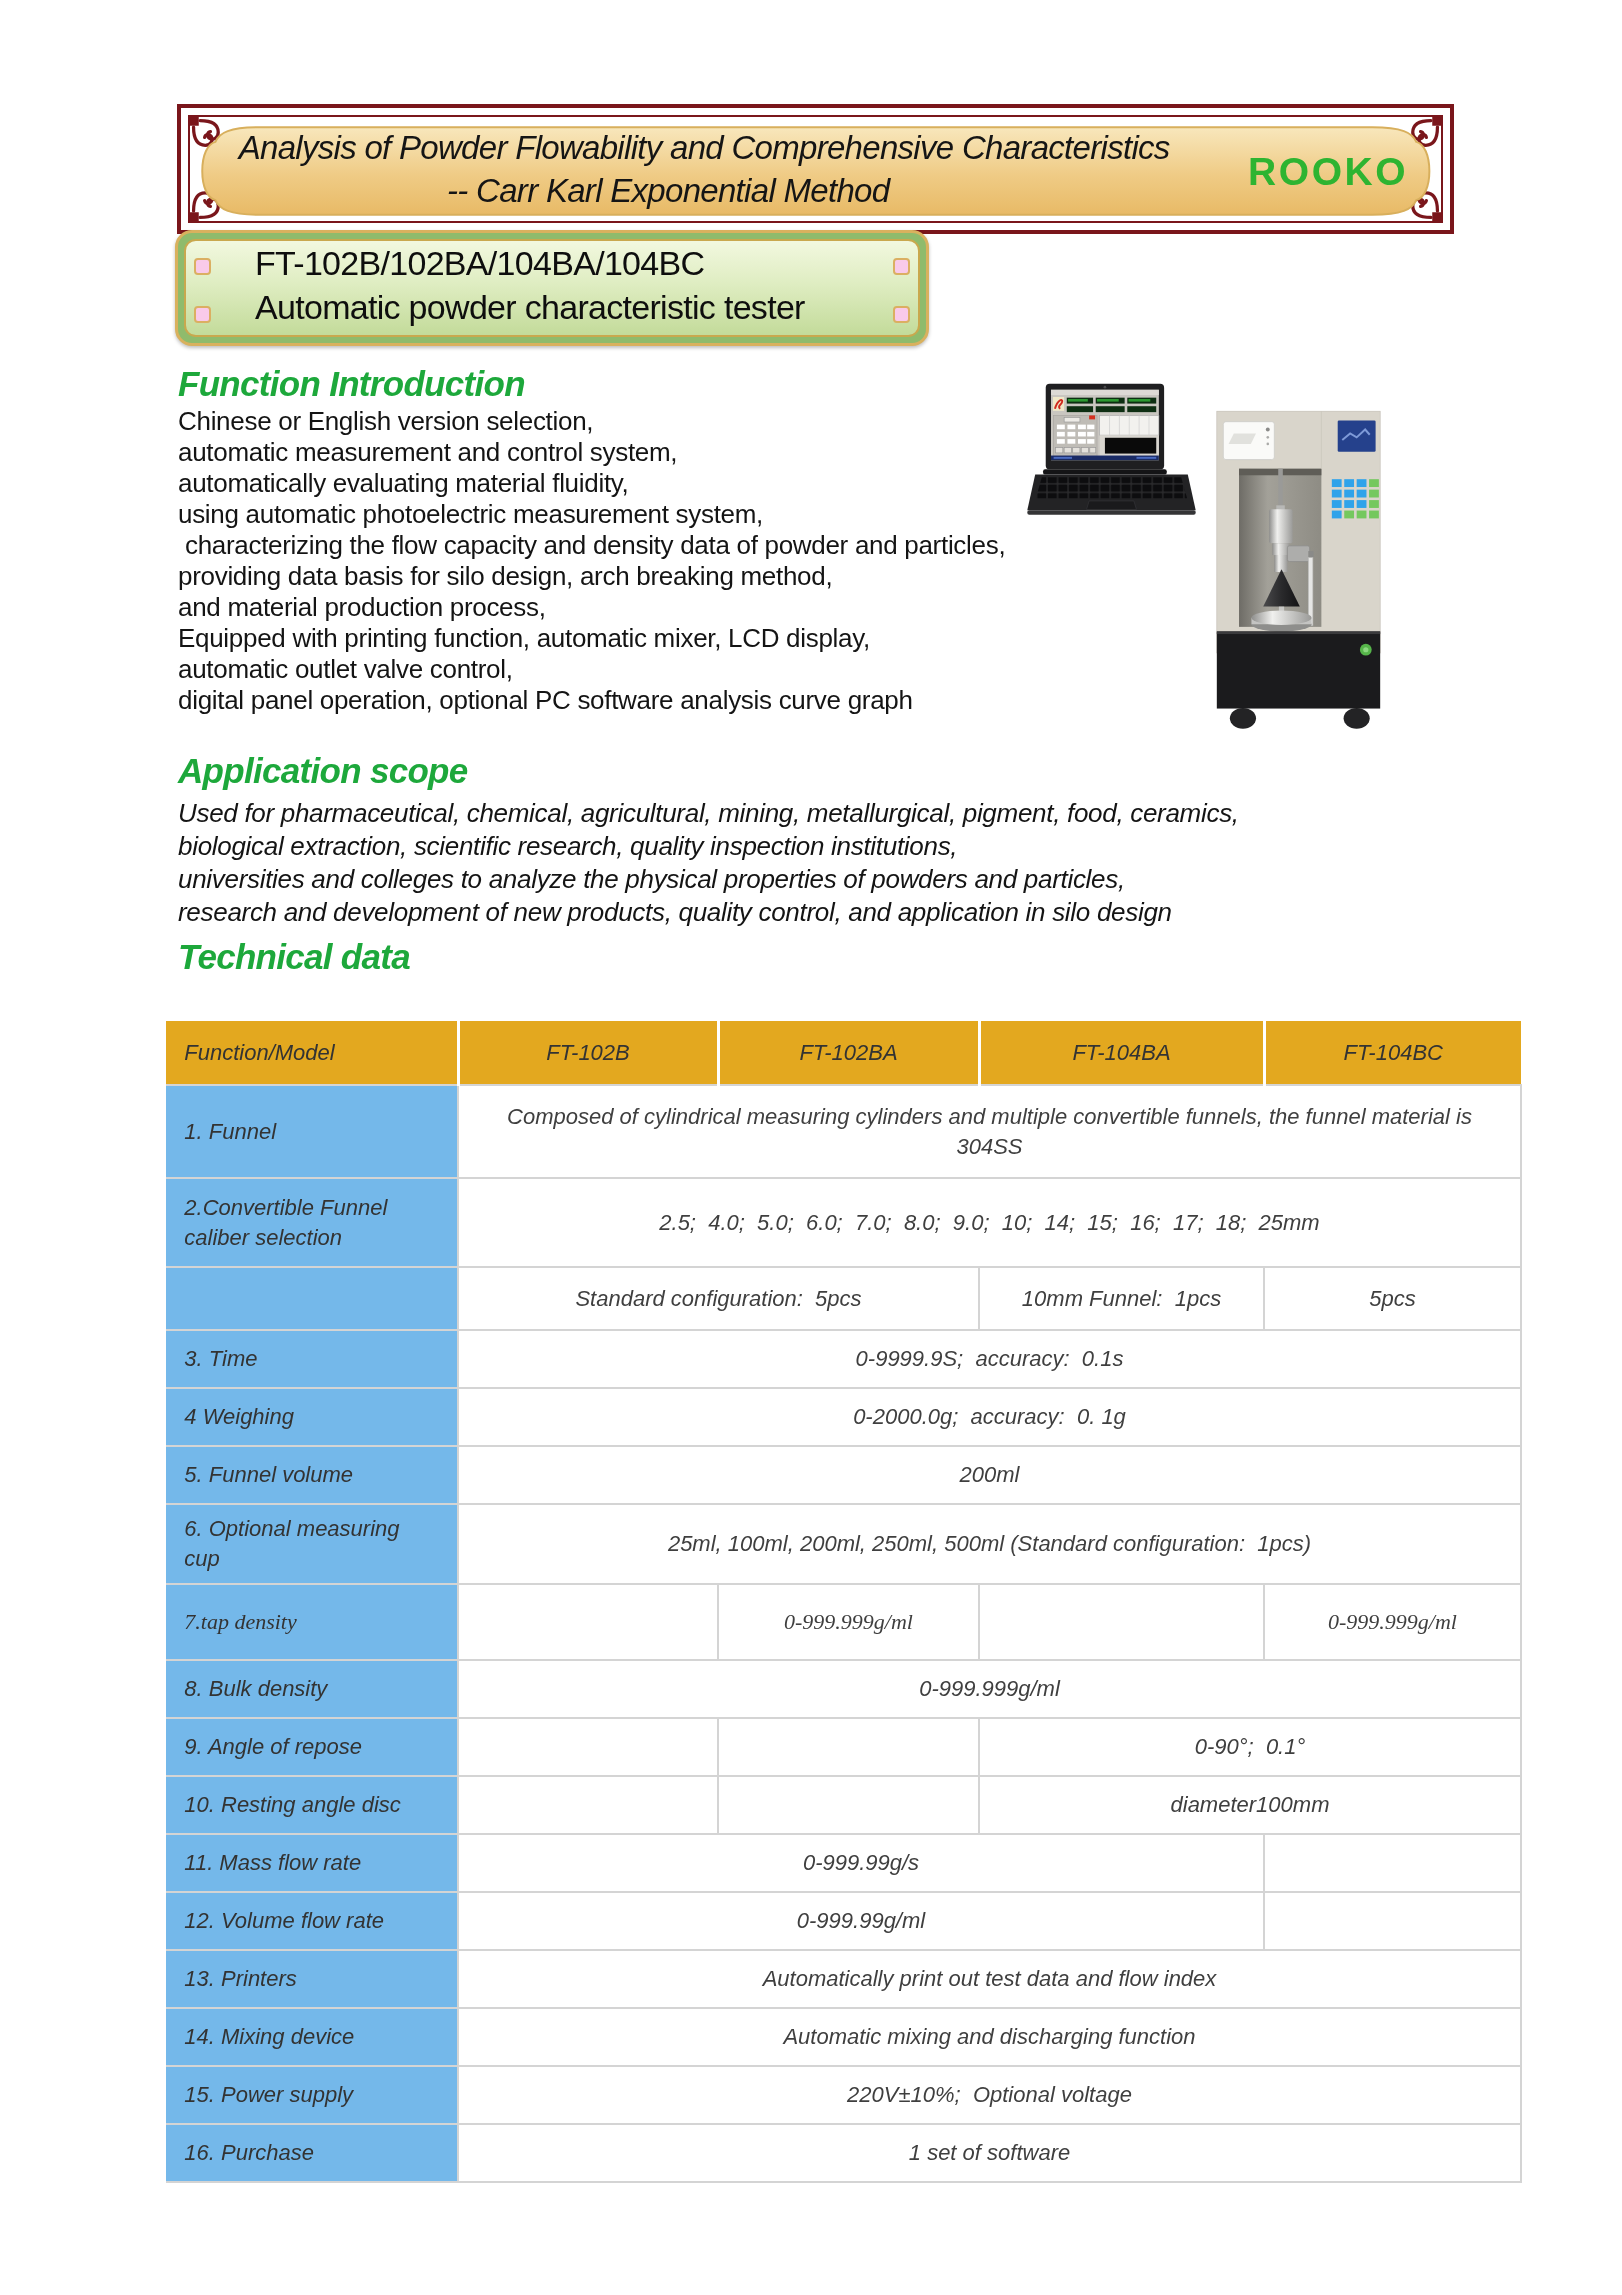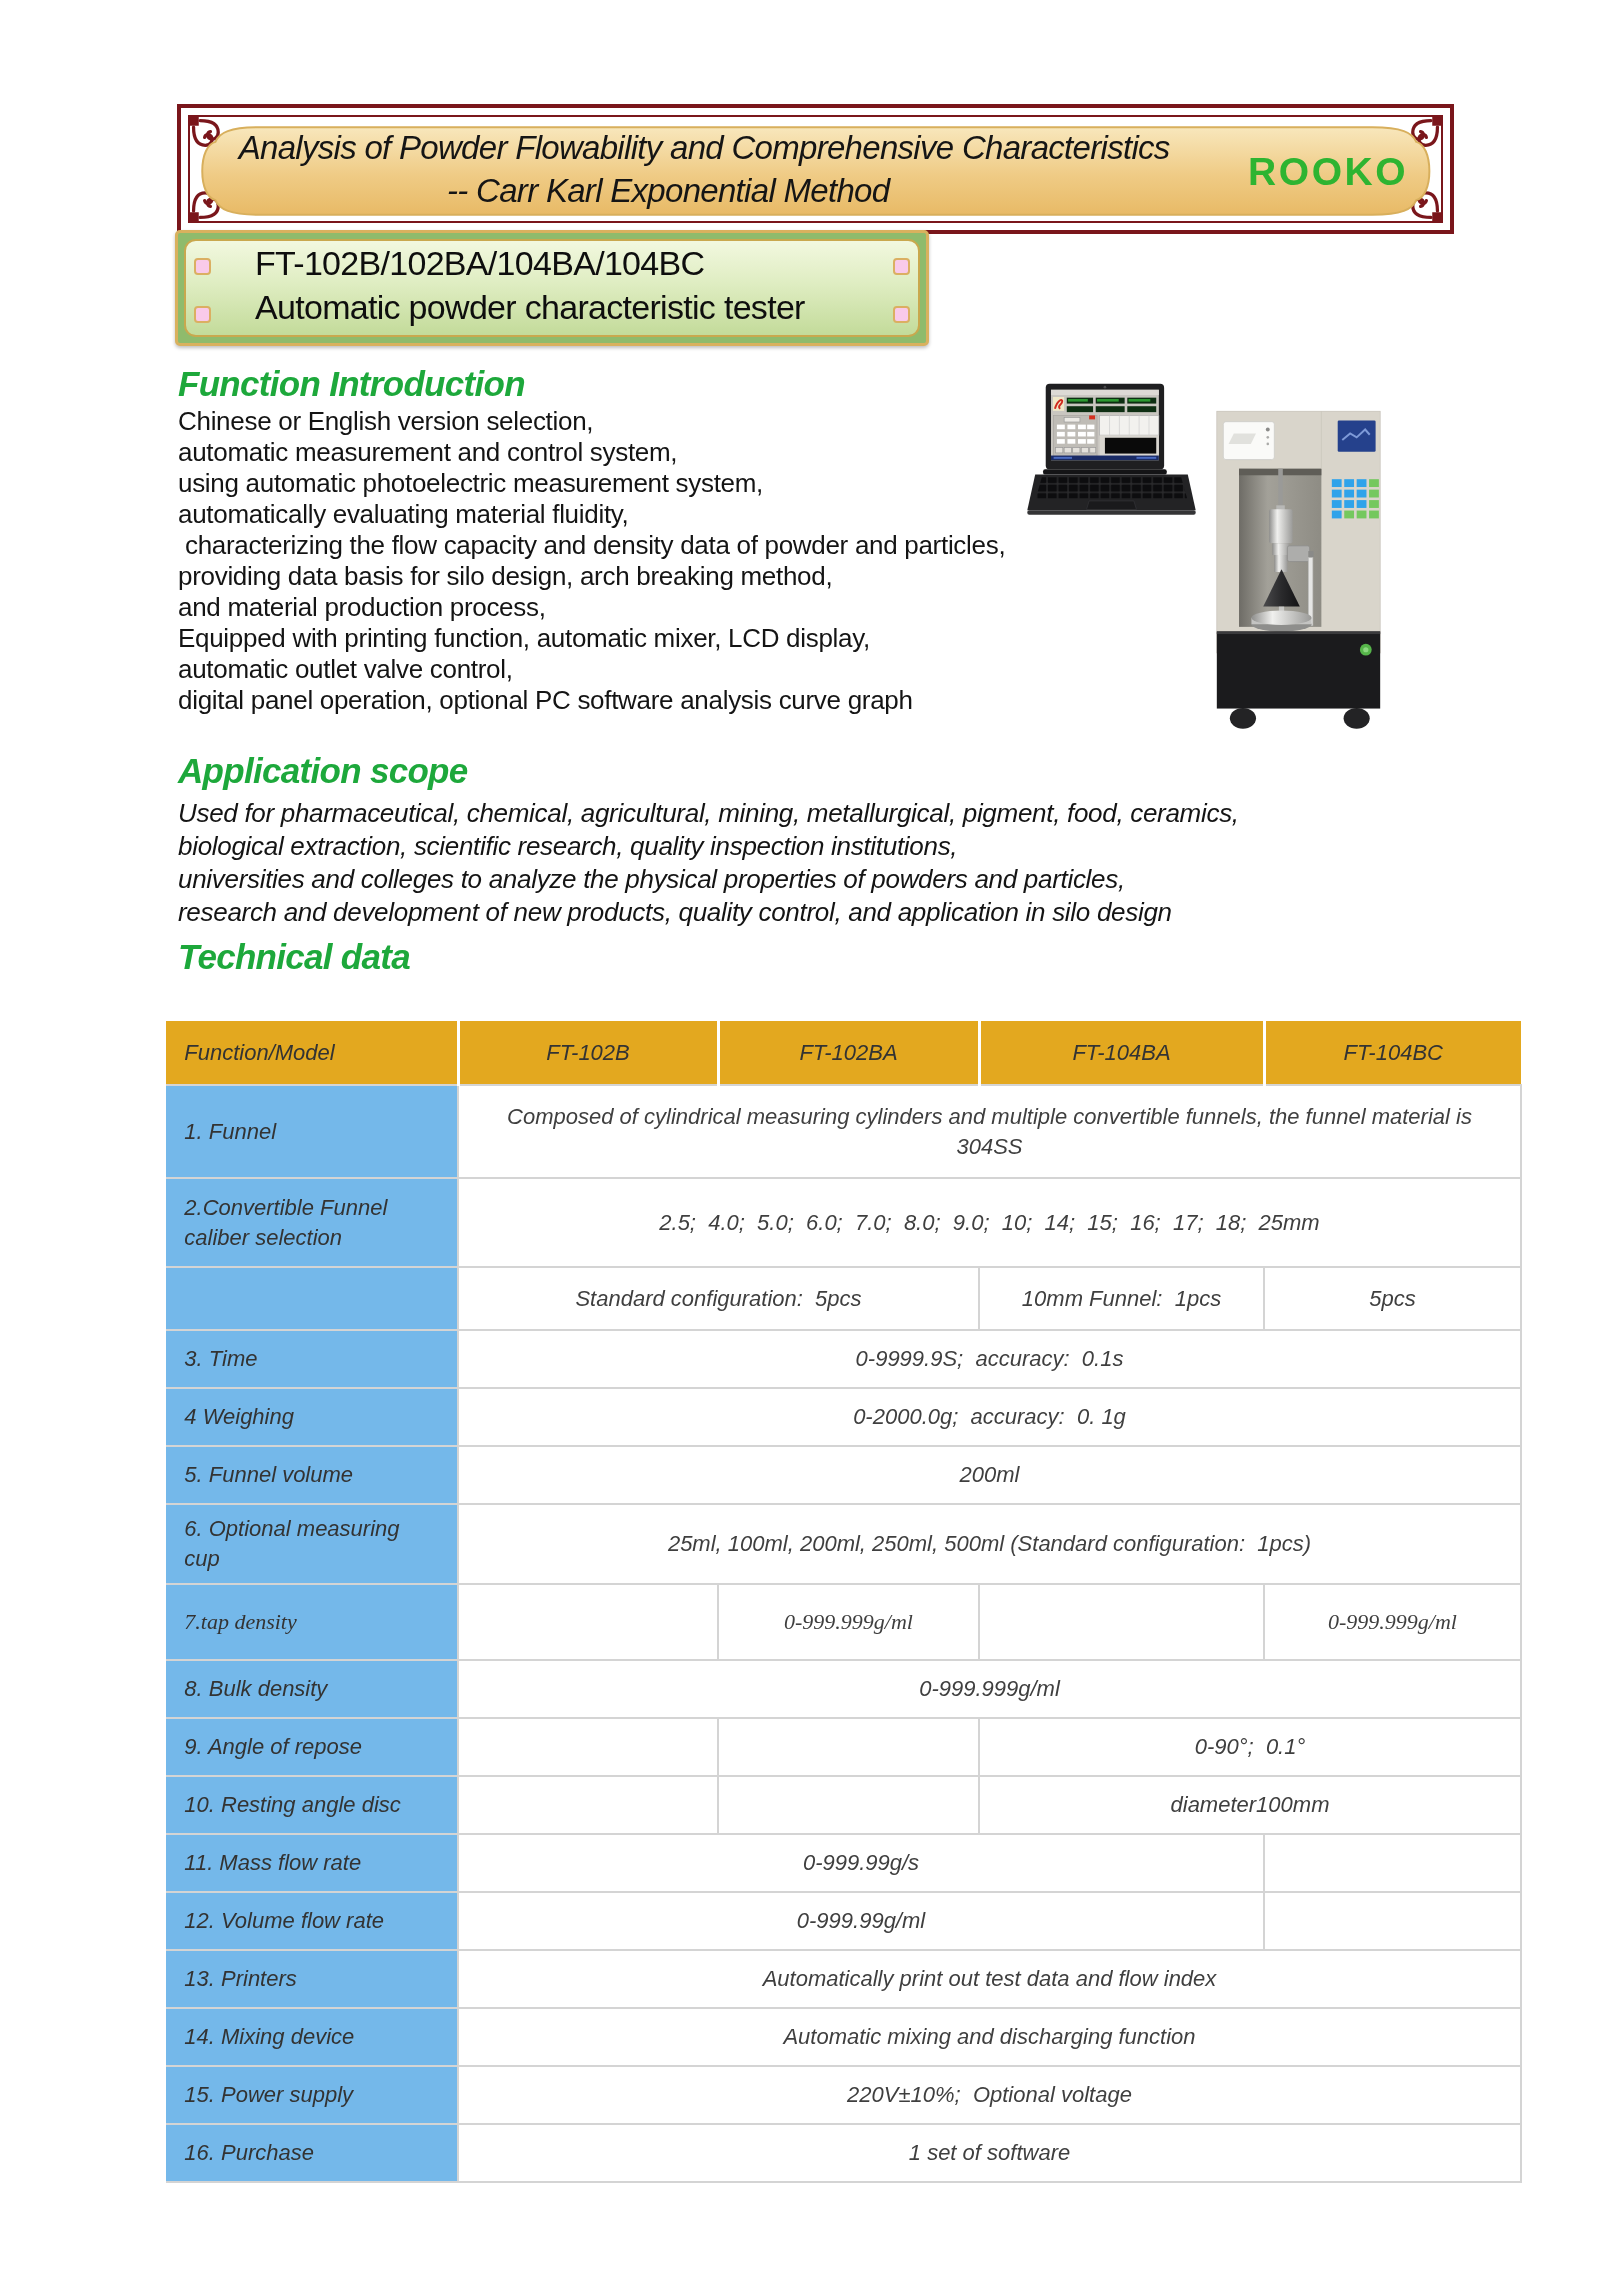--- a/index.html
+++ b/index.html
@@ -31,21 +31,21 @@
     position:absolute;left:79px;top:50px;width:785px;text-align:center;
     font-style:italic;font-size:33px;letter-spacing:-0.7px;color:#151515;white-space:pre;
   }
   .brand{
     position:absolute;right:26px;top:27.5px;font-size:39px;font-weight:bold;
     color:#2EB431;letter-spacing:2.6px;
   }
   
   .product-box{
     position:absolute;left:175px;top:230px;width:754px;height:116px;
-    background:#8FBB6C;border:3.3px solid #D9B15E;border-radius:5px;box-sizing:border-box;
+    background:#8FBB6C;border:3.3px solid #D9B15E;border-radius:17px;box-sizing:border-box;
     box-shadow:0 2px 3.9px rgba(0,0,0,.25);
   }
   .product-box .inner{
     position:absolute;inset:5.9px;border:2px solid #C9A84E;border-radius:11.8px;
     background:linear-gradient(180deg,#F2F8DF 0%,#DFEDC2 45%,#C3DB9A 100%);
   }
   .stud{
     position:absolute;width:17px;height:17px;background:#F9CAE9;
     border:2px solid #DBAF62;border-radius:3.9px;box-sizing:border-box;z-index:3;
   }
@@ -143,22 +143,22 @@
     <div class="stud rt"></div>
     <div class="stud rb"></div>
     <div class="product-model">FT-102B/102BA/104BA/104BC</div>
     <div class="product-name">Automatic powder characteristic tester</div>
   </div>
 
   <div class="green-heading h-intro">Function Introduction</div>
   <div class="paragraph p-intro">
       <div class="tline">Chinese or English version selection,</div>
       <div class="tline">automatic measurement and control system,</div>
+      <div class="tline">automatically evaluating material fluidity,</div>
       <div class="tline">using automatic photoelectric measurement system,</div>
-      <div class="tline">automatically evaluating material fluidity,</div>
       <div class="tline"> characterizing the flow capacity and density data of powder and particles,</div>
       <div class="tline">providing data basis for silo design, arch breaking method,</div>
       <div class="tline">and material production process,</div>
       <div class="tline">Equipped with printing function, automatic mixer, LCD display,</div>
       <div class="tline">automatic outlet valve control,</div>
       <div class="tline">digital panel operation, optional PC software analysis curve graph</div>
     </div>
 
   <div class="laptop-wrap">
     <svg viewBox="0 0 260 235" width="171" height="155">

